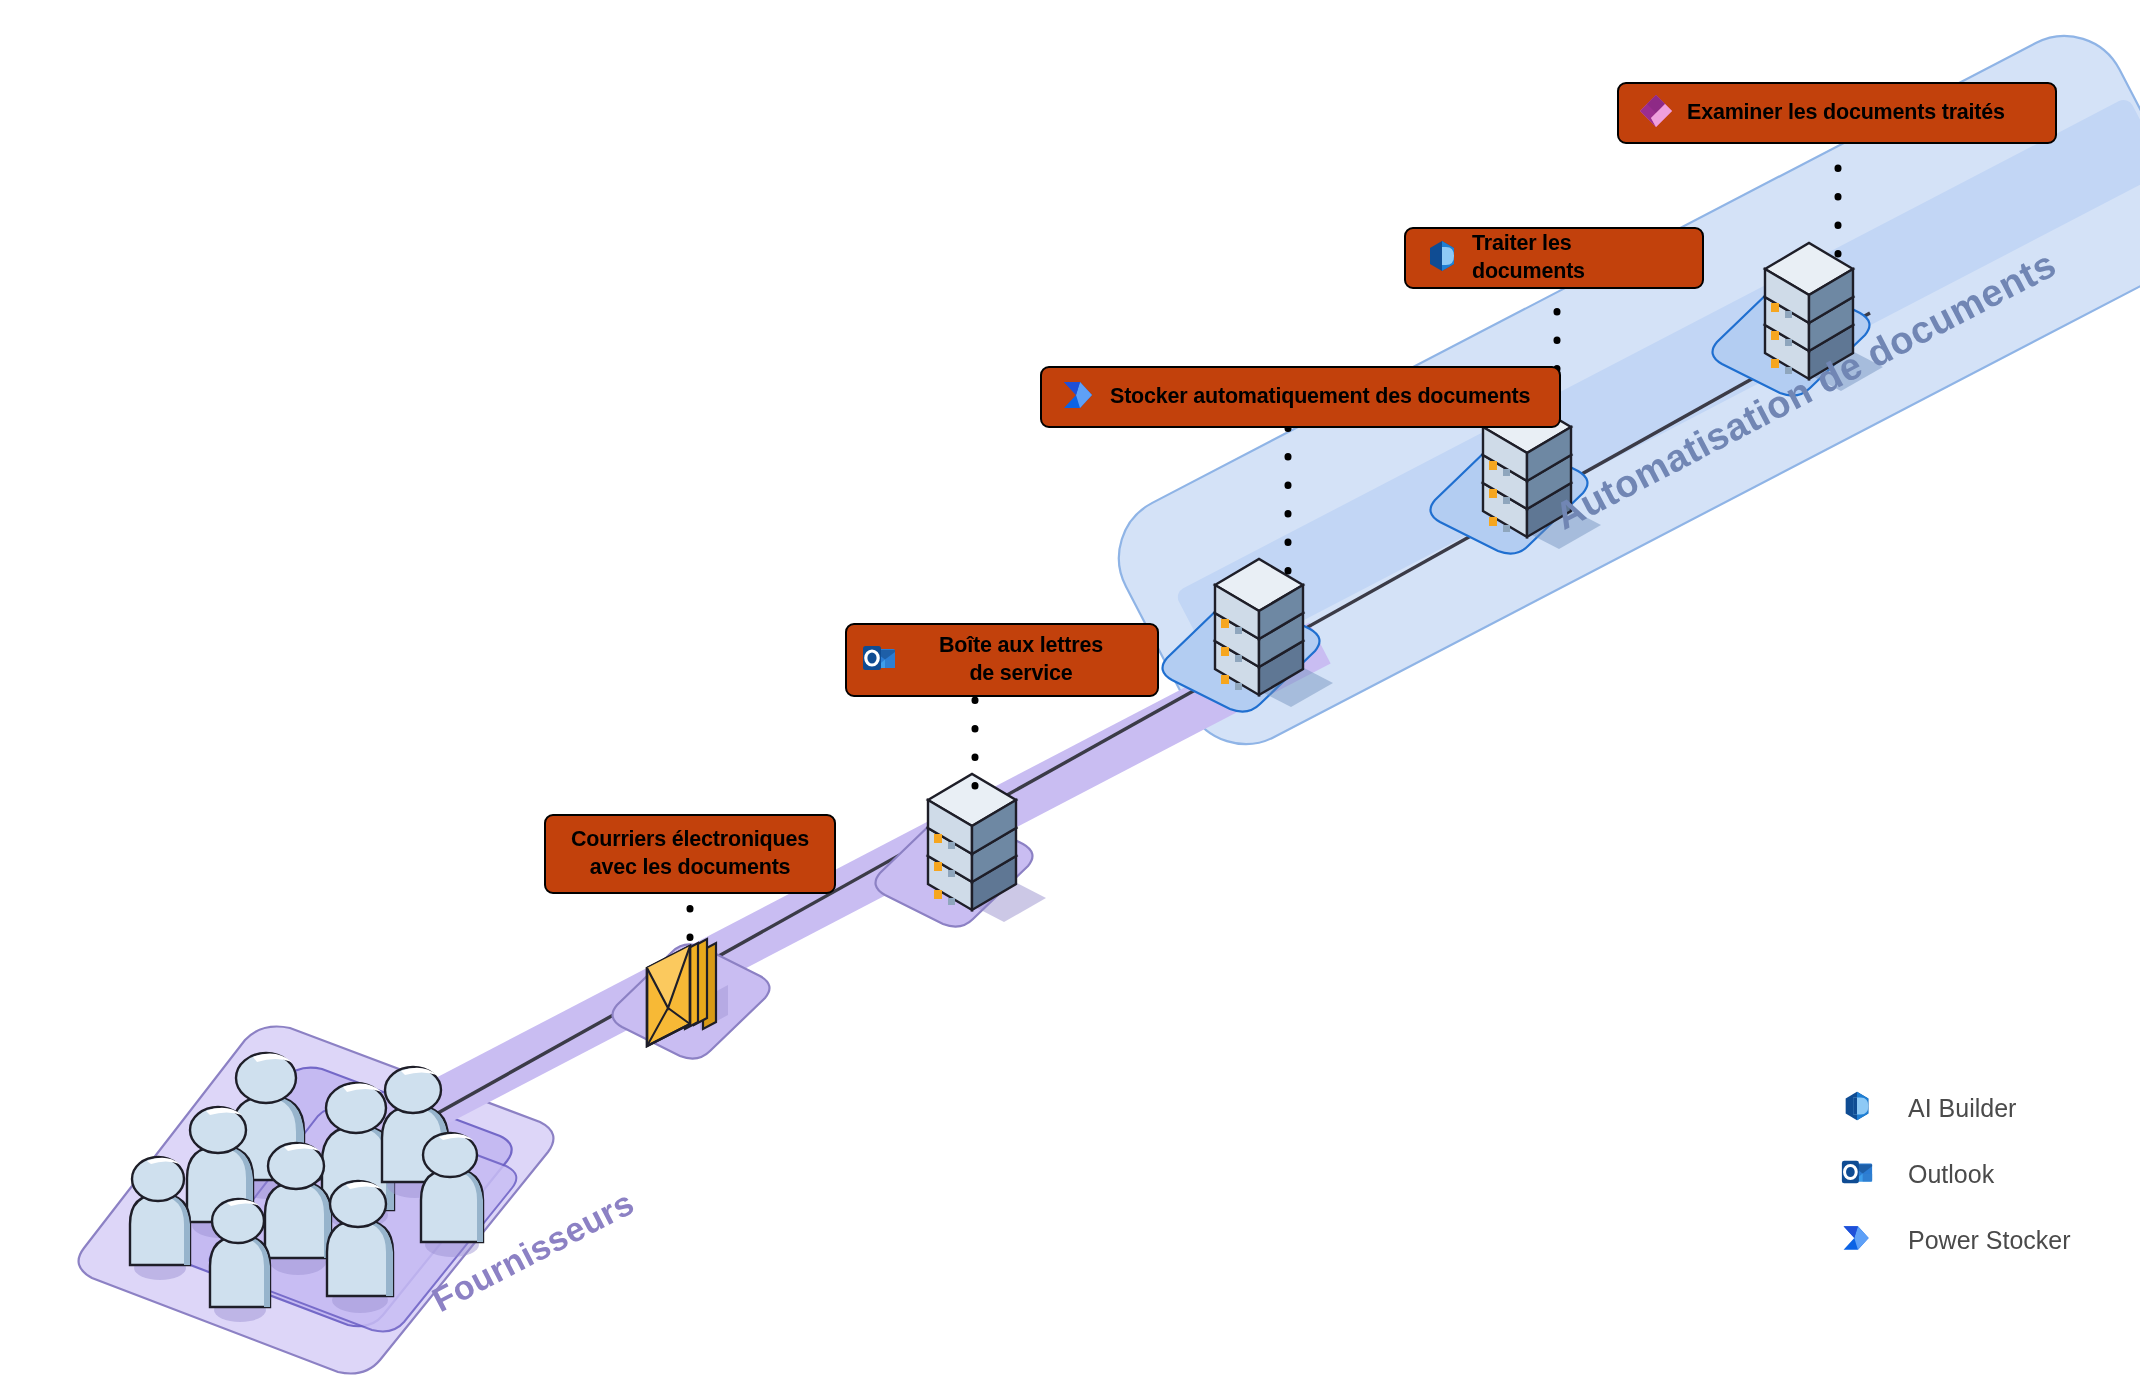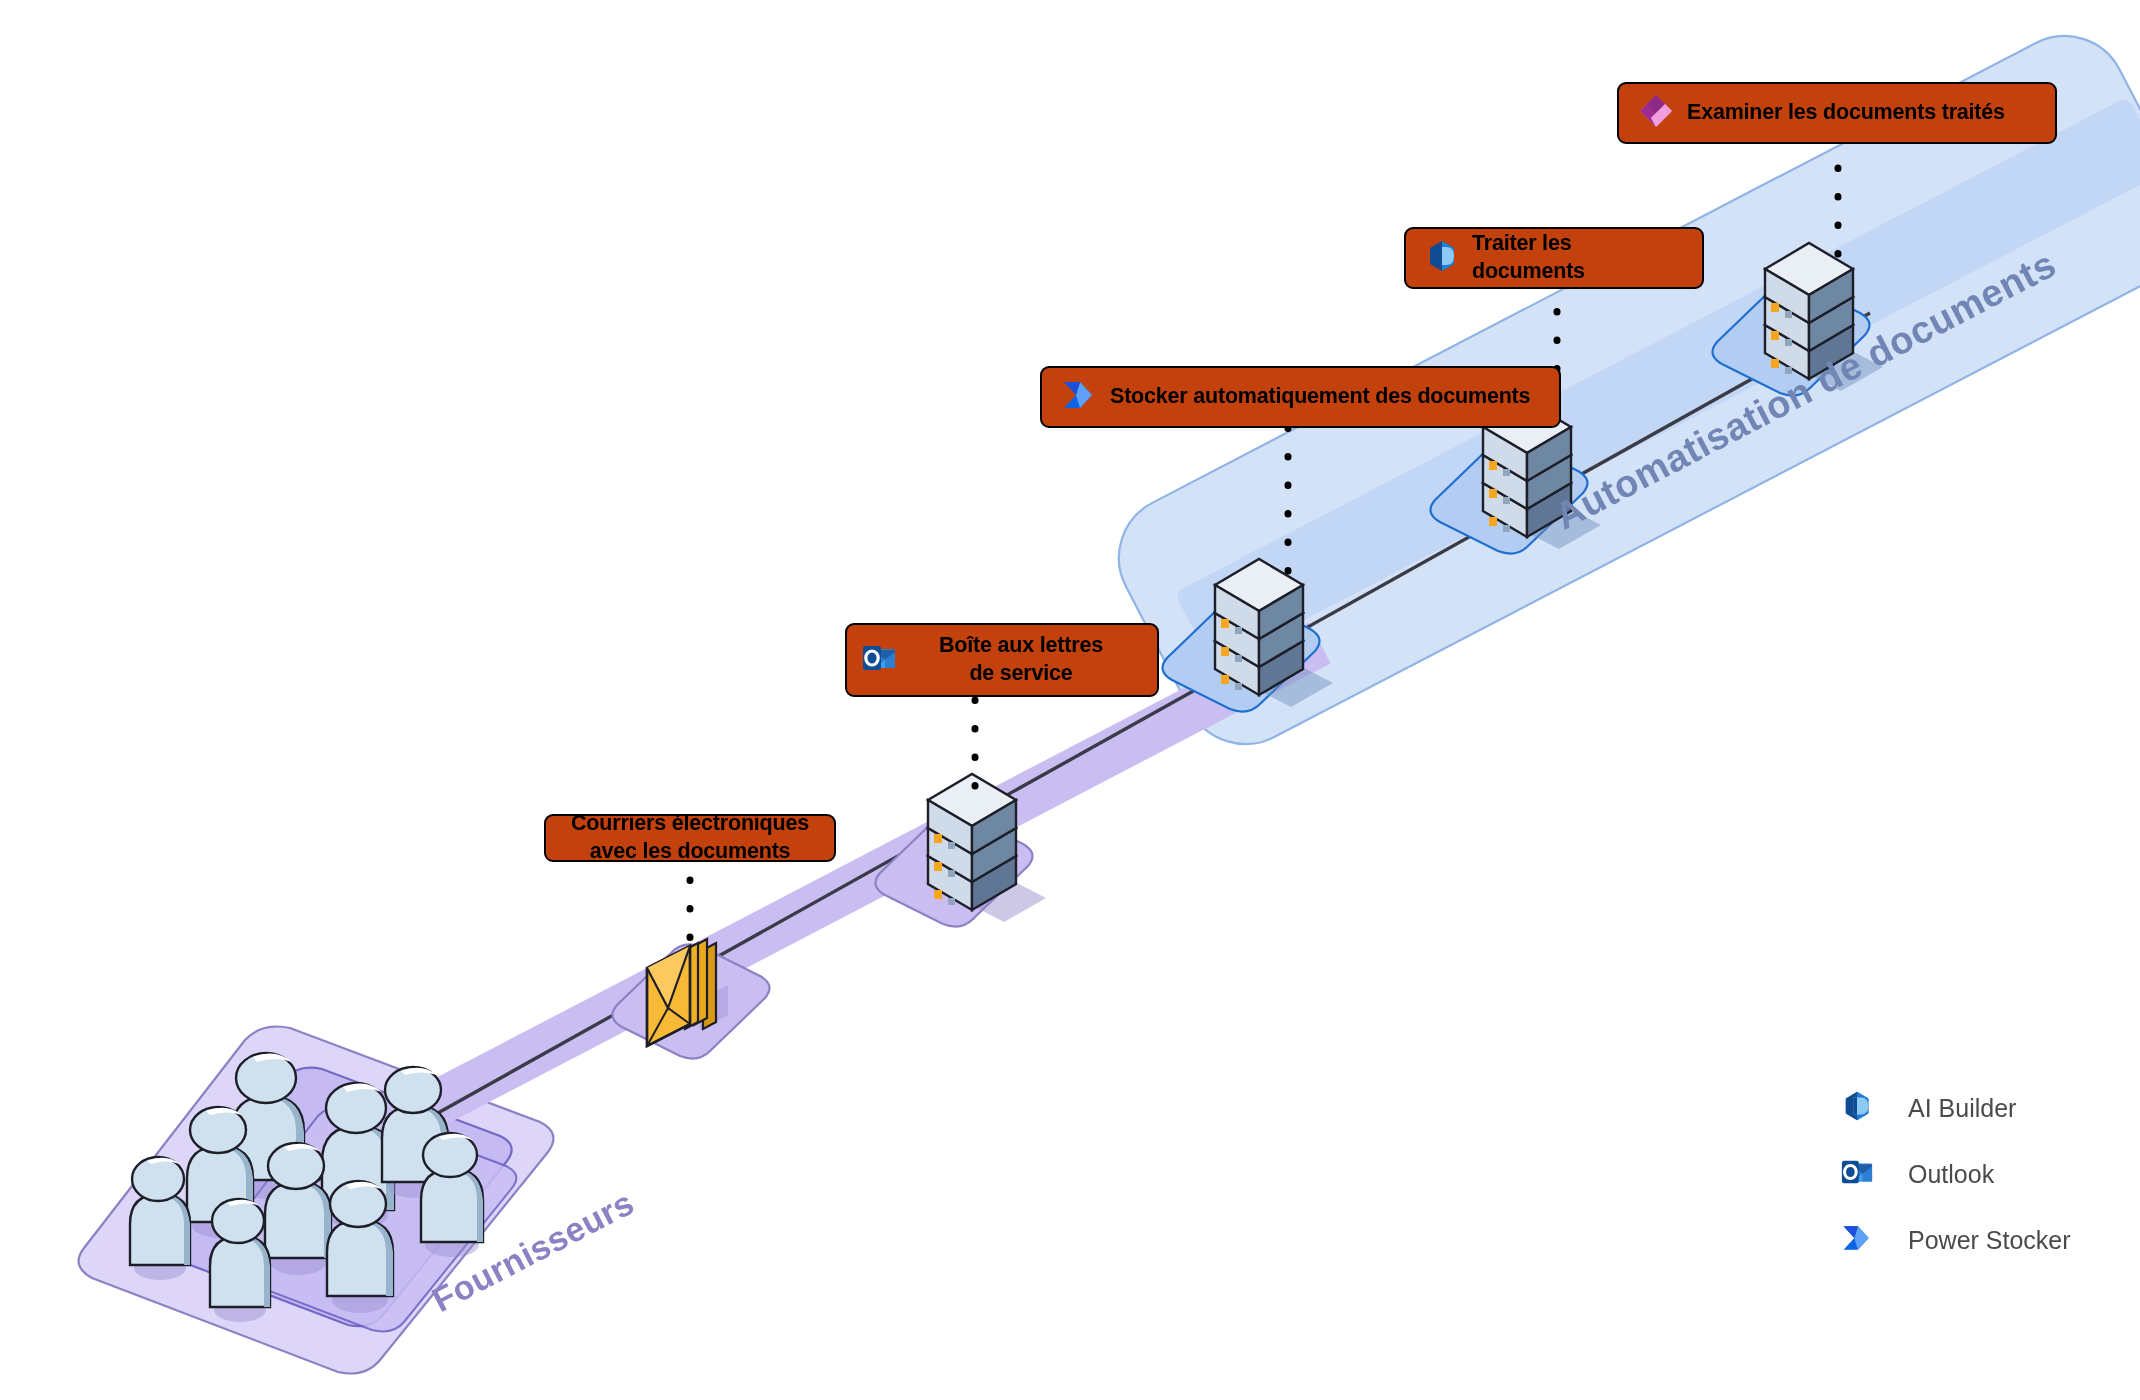--- a/index.html
+++ b/index.html
@@ -247,21 +247,21 @@
 
     <g stroke="#000000" stroke-width="7" stroke-linecap="round" stroke-dasharray="0.5 28" fill="none">
       <path d="M 690 880 L 690 948"></path>
       <path d="M 975 700 L 975 790"></path>
       <path d="M 1288 428 L 1288 578"></path>
       <path d="M 1557 283 L 1557 420"></path>
       <path d="M 1838 168 L 1838 262"></path>
     </g>
   </svg>
 
-  <div class="callout center" id="callout-emails" style="left:544px;top:814px;width:292px;height:48px;">
+  <div class="callout center" id="callout-emails" style="left:544px;top:814px;width:292px;height:80px;">
     <span class="ctext">Courriers électroniques
 avec les documents</span>
   </div>
 
   <div class="callout center" id="callout-mailbox" style="left:845px;top:623px;width:314px;height:74px;padding-left:56px;">
     <span class="ic" style="position:absolute;left:14px;top:50%;transform:translateY(-50%);">
       <svg width="36" height="36" viewBox="0 0 36 36">
         <rect x="14" y="9" width="20" height="19" rx="1.5" fill="#2b7cd3"></rect>
         <path d="M14 12 L24 19.5 L34 12 L34 10 L14 10 Z" fill="#1e5fa8"></path>
         <path d="M14 28 L24 19.5 L34 28 Z" fill="#41a5ee" opacity="0.85"></path>

